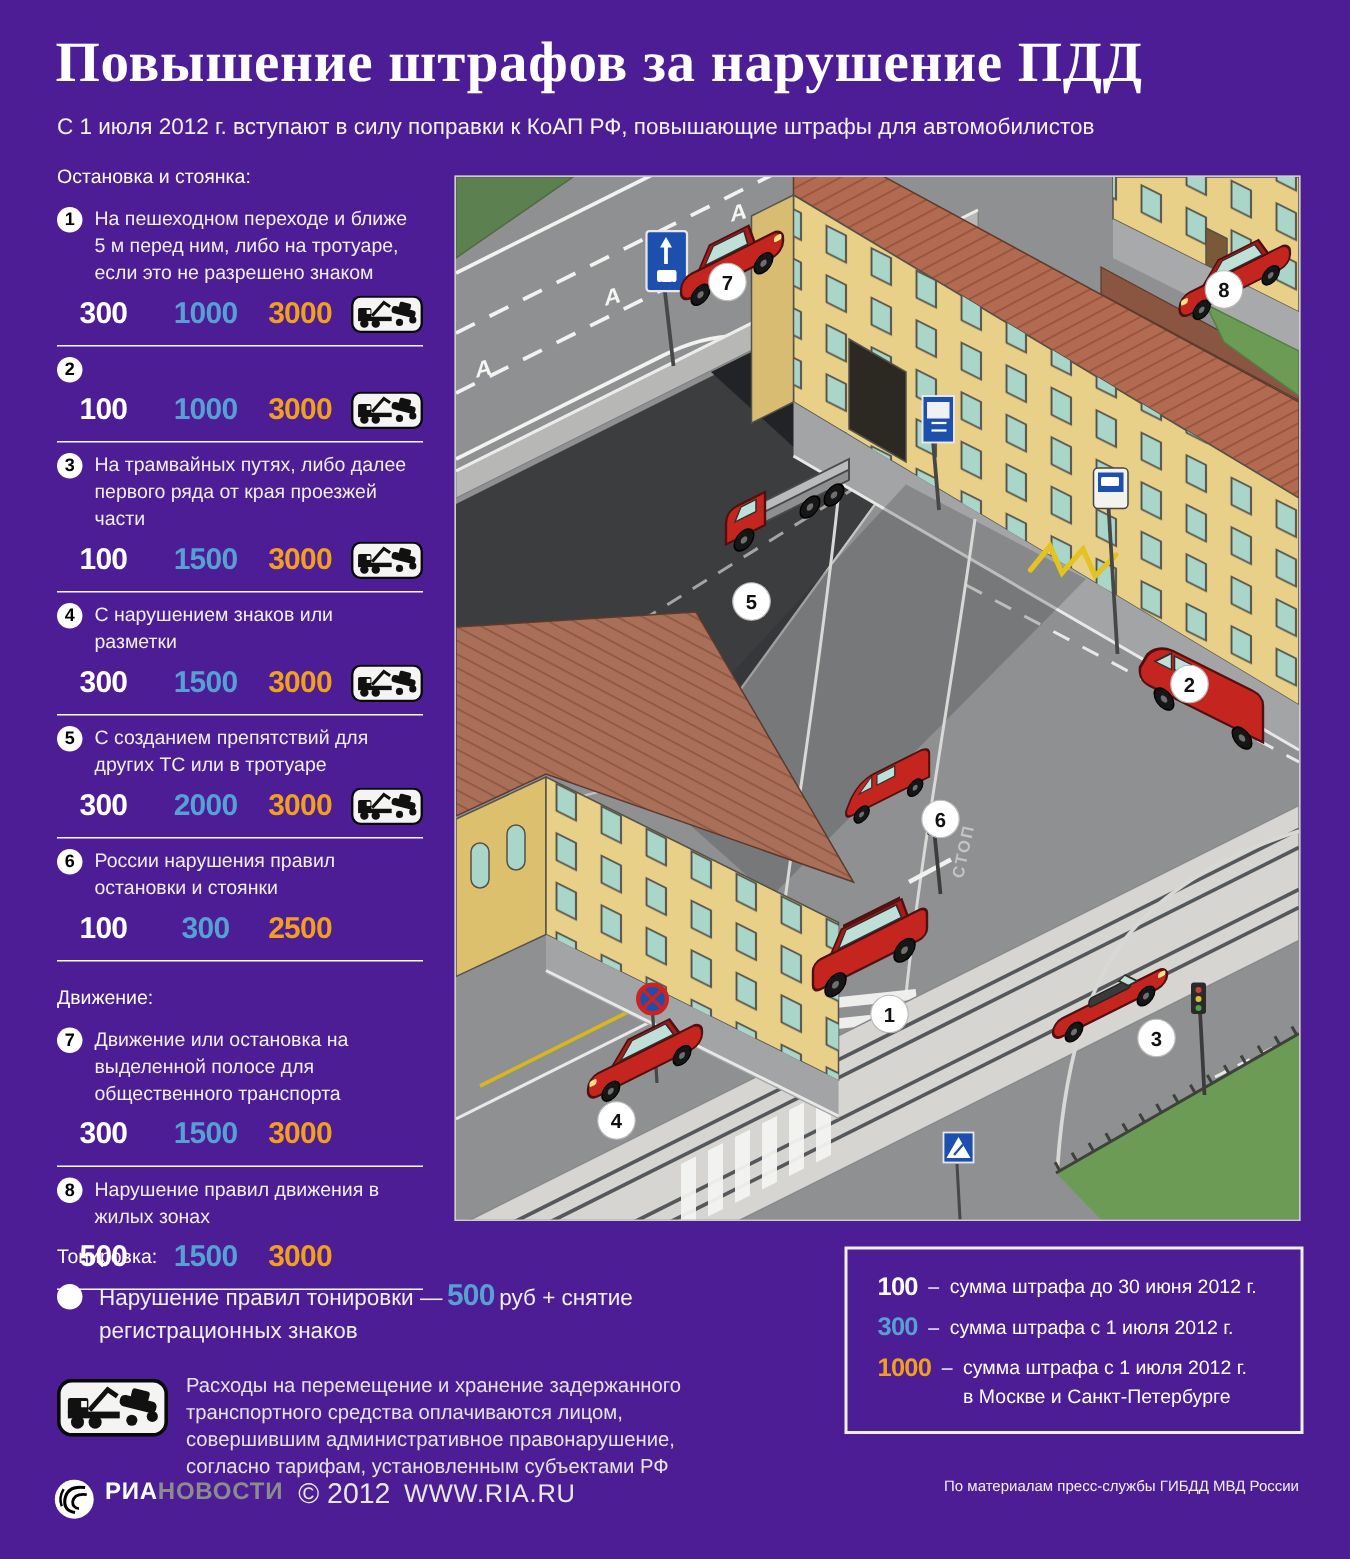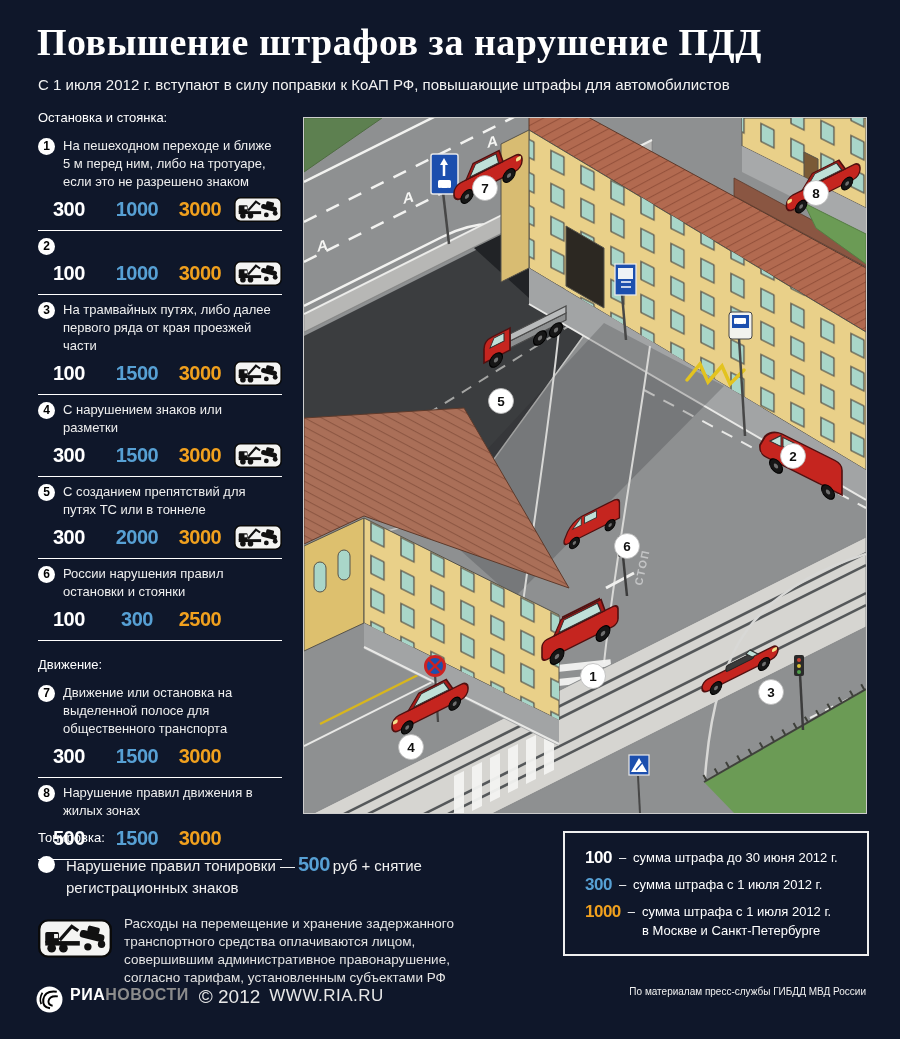--- a/index.html
+++ b/index.html
@@ -1,16 +1,16 @@
 <!DOCTYPE html>
 <html><head>
 <meta charset="utf-8">
 <style>
   html,body{margin:0;padding:0;background:#000;}
-  .stage{position:relative;width:900px;height:1039px;background:#0f172a;overflow:hidden;
+  .stage{position:relative;width:900px;height:1039px;background:#4c1d95;overflow:hidden;
          font-family:"Liberation Sans",sans-serif;color:#fff;}
   
   .title{position:absolute;left:37px;top:20px;font-family:"Liberation Serif",serif;
          font-size:38px;font-weight:600;letter-spacing:.5px;color:#fff;white-space:nowrap;}
   .subtitle{position:absolute;left:38px;top:76px;font-size:15px;color:#f2f2f2;}
   
   #leftcol{position:absolute;left:38px;top:108px;width:244px;}
   .section-heading{font-size:13px;font-weight:500;color:#fff;margin:2px 0 6px;}
   .section-heading.second{margin-top:16px;}
   .item{padding:6px 0 8px;border-bottom:1px solid #fff;}
@@ -156,21 +156,21 @@
             <svg class="tow-icon">
               <use href="#towicon"></use>
             </svg>
           </span>
       </div>
     </div>
 
     <div class="item">
       <div class="item-head">
         <span class="badge">5</span>
-        <span class="item-text">С созданием препятствий для путях ТС или в тоннеле</span>
+        <span class="item-text">С созданием препятствий для других ТС или в тротуаре</span>
       </div>
       <div class="fines">
         <span class="fine old">300</span>
         <span class="fine new">2000</span>
         <span class="fine msk">3000</span>
         <span class="tow-wrap">
             <svg class="tow-icon">
               <use href="#towicon"></use>
             </svg>
           </span>

